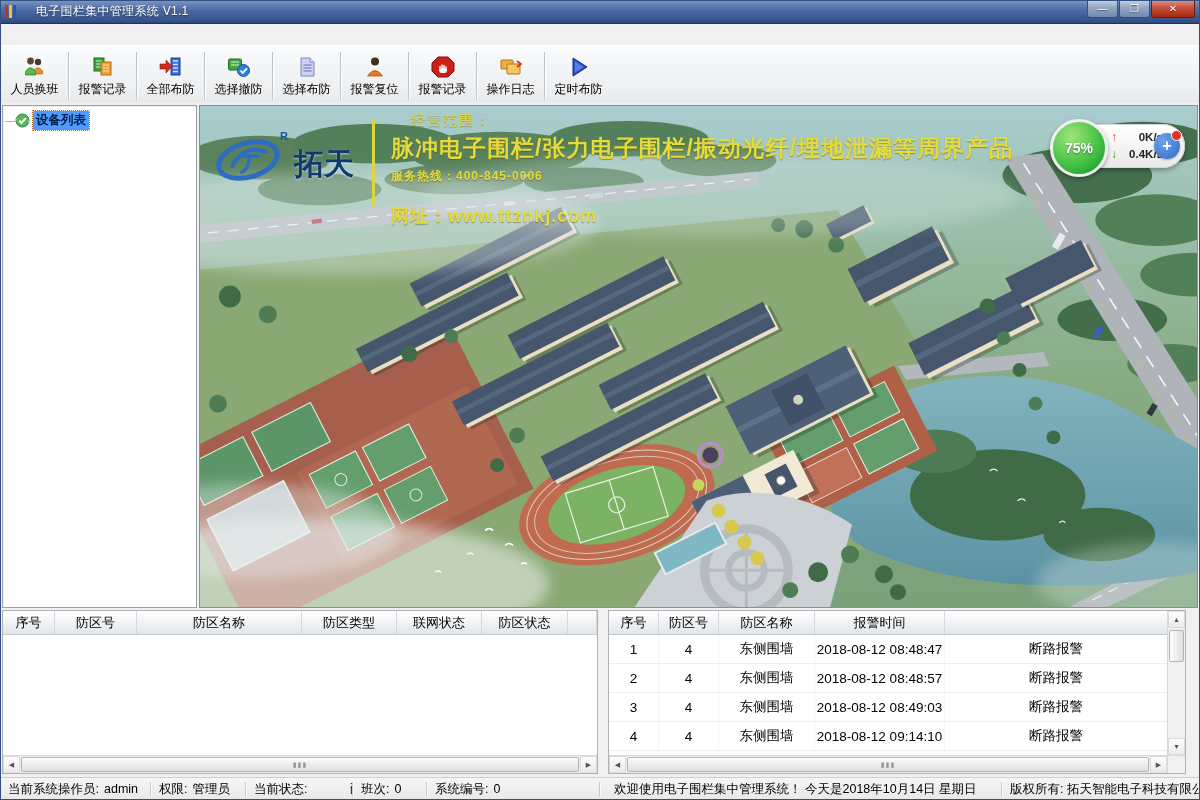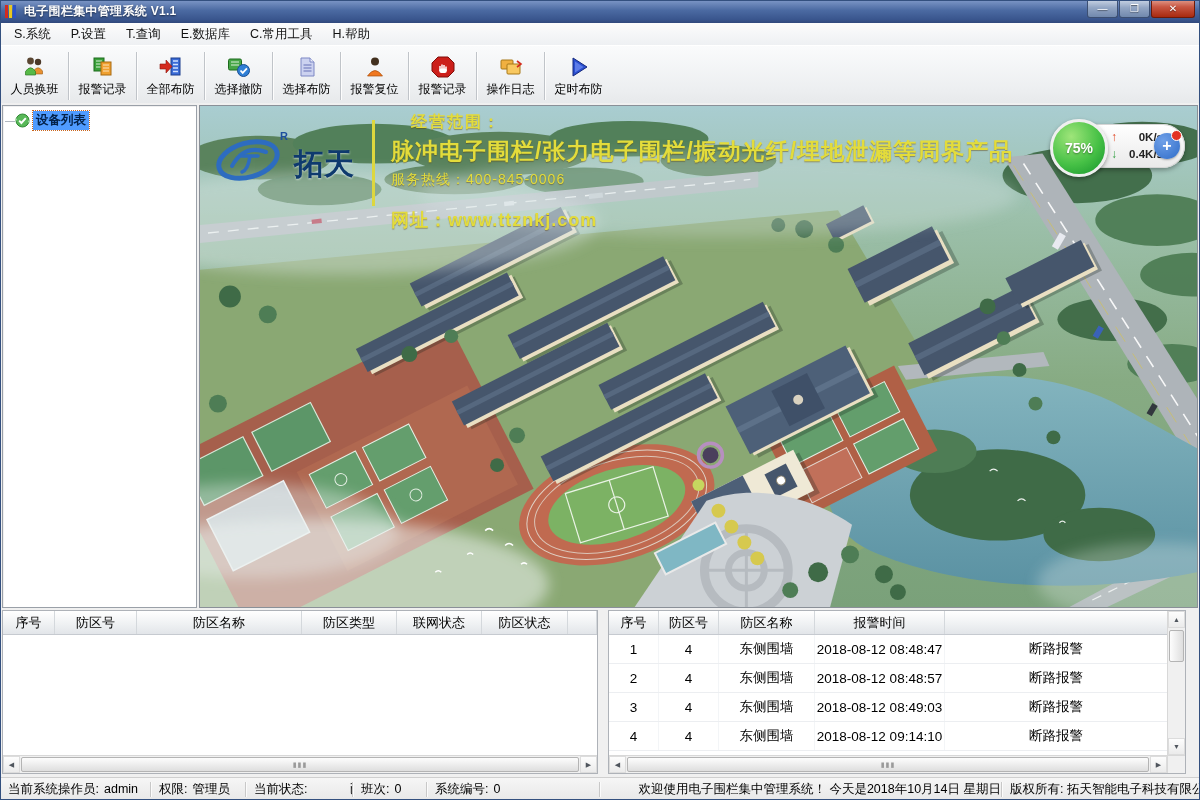--- a/index.html
+++ b/index.html
@@ -8,21 +8,21 @@
   .window{position:relative;width:1200px;height:800px;background:#f0f0f0;overflow:hidden;}
   .frame{position:absolute;inset:0;border:1px solid #33507f;pointer-events:none;z-index:99;}
 
   
   .titlebar{position:absolute;top:0;left:0;right:0;height:23px;
     background:linear-gradient(#7d97c7,#4b6aa2 45%,#39558d 85%,#30497c);
     border-bottom:1px solid #1f3358;display:flex;align-items:center;padding-left:5px;}
   .app-icon{width:13px;height:13px;display:flex;gap:1px;}
   .app-icon i{display:block;width:3px;height:13px;}
   .app-icon .b1{background:#d42a1e}.app-icon .b2{background:#e8c820}.app-icon .b3{background:#2a52c8}
-  .title-text{color:#fff;font-size:12px;font-weight:bold;margin-left:6px;
+  .title-text{color:#fff;font-size:12px;font-weight:normal;margin-left:18px;
     text-shadow:0 1px 2px rgba(0,0,0,.55);letter-spacing:.3px;}
   .win-controls{margin-left:auto;display:flex;margin-right:5px;height:17px;align-self:flex-start;}
   .win-btn{width:29px;height:17px;display:flex;align-items:center;justify-content:center;
     font-size:10px;color:#fff;border:1px solid #3c4f72;border-top:none;
     background:linear-gradient(#c8d3e4,#93a6c4 45%,#7189ad);border-radius:0 0 3px 3px;margin-left:1px;
     text-shadow:0 1px 1px rgba(0,0,0,.5);box-shadow:inset 0 1px 0 rgba(255,255,255,.6);}
   .win-btn.close{width:42px;background:linear-gradient(#e09a8a,#c85743 40%,#a8290f);border-color:#6e1a08;}
 
   
   .menubar{position:absolute;top:23px;left:0;right:0;height:22px;
@@ -55,23 +55,23 @@
   .image-panel > svg.scene{position:absolute;inset:0;width:100%;height:100%;}
 
   
   .banner{position:absolute;left:14px;top:6px;display:flex;align-items:flex-start;}
   .logo-block{display:flex;align-items:center;margin-top:14px;}
   .logo-text{font-size:30px;font-weight:bold;color:#0e3a6e;margin-left:2px;margin-top:14px;
     text-shadow:0 1px 2px rgba(255,255,255,.6);}
   .banner-sep{width:3px;height:86px;background:#ddd73e;margin:8px 16px 0 18px;}
   .banner-lines{display:flex;flex-direction:column;color:#e3dc3b;
     text-shadow:0 1px 1px rgba(90,60,0,.45);white-space:nowrap;}
-  .bl1{font-size:16px;font-weight:bold;letter-spacing:2px;padding-left:20px;}
+  .bl1{font-size:14px;font-weight:normal;letter-spacing:2px;padding-left:20px;}
   .bl2{font-size:23px;font-weight:bold;letter-spacing:1px;margin-top:3px;}
-  .bl3{font-size:14px;font-weight:normal;letter-spacing:1px;margin-top:4px;}
+  .bl3{font-size:12px;font-weight:bold;letter-spacing:1px;margin-top:4px;}
   .bl4{font-size:18px;font-weight:bold;letter-spacing:1px;margin-top:19px;}
 
   
   .net-widget{position:absolute;right:12px;top:18px;width:132px;height:44px;border-radius:22px;
     background:linear-gradient(#ffffff,#e9e9e9);box-shadow:0 2px 5px rgba(0,0,0,.35),inset 0 0 0 1px #d5d5d5;}
   .net-ball{position:absolute;left:-3px;top:-5px;width:52px;height:52px;border-radius:50%;
     background:radial-gradient(circle at 35% 28%,#9fe57a,#47c146 55%,#1d9c30 90%);
     border:3px solid #efefef;box-shadow:0 2px 4px rgba(0,0,0,.35);
     display:flex;align-items:center;justify-content:center;color:#fff;font-weight:bold;font-size:14px;
     text-shadow:0 1px 2px rgba(0,0,0,.4);}
@@ -118,21 +118,21 @@
     background:linear-gradient(#f6f6f6,#e8e8e8);border-top:1px solid #cfcfcf;
     display:flex;align-items:center;font-size:12.5px;color:#000;overflow:hidden;}
   .sb-sec{display:flex;align-items:center;white-space:nowrap;padding-left:8px;box-sizing:border-box;overflow:hidden;}
   .sb-sep{flex:0 0 1px;height:15px;background:#c8c8c8;box-shadow:1px 0 0 #fbfbfb;}
   .sb-val{margin-left:5px;}
   .sb-op{flex:0 0 150px;}
   .sb-perm{flex:0 0 94px;}
   .sb-state{flex:0 0 106px;gap:37px;}
   .sb-shift{flex:0 0 73px;}
   .sb-sys{flex:0 0 172px;}
-  .sb-welcome{flex:1;justify-content:flex-end;padding-left:14px;}
+  .sb-welcome{flex:1;justify-content:flex-start;padding-left:14px;}
   .sb-copy{flex:0 0 198px;}
 </style>
 </head>
 <body>
 
 <div class="window">
   <div class="frame"></div>
 
   <div class="titlebar">
     <span class="app-icon">
@@ -141,28 +141,20 @@
         <i class="b3"></i>
       </span>
     <span class="title-text">电子围栏集中管理系统 V1.1</span>
     <span class="win-controls">
       <span class="win-btn">—</span>
       <span class="win-btn">❐</span>
       <span class="win-btn close">✕</span>
     </span>
   </div>
 
-  <div class="menubar">
-    <span class="menu-item">S.系统</span>
-    <span class="menu-item">P.设置</span>
-    <span class="menu-item">T.查询</span>
-    <span class="menu-item">E.数据库</span>
-    <span class="menu-item">C.常用工具</span>
-    <span class="menu-item">H.帮助</span>
-  </div>
 
   <div class="toolbar">
     <div class="tool-btn">
       <svg viewBox="0 0 26 24">
         <circle cx="16" cy="7" r="3.2" fill="#4a3828"></circle>
           <path d="M11.5,16 q4.5,-6.5 9,0 l0,3 l-9,0 z" fill="#e89030" stroke="#9c5c10" stroke-width=".6"></path>
         <circle cx="8.5" cy="6" r="3.4" fill="#5a4632"></circle>
           <path d="M3.5,16.5 q5,-7.5 10,0 l0,3.5 l-10,0 z" fill="#57b947" stroke="#2c7a22" stroke-width=".7"></path>
       </svg>
       <span>人员换班</span>

